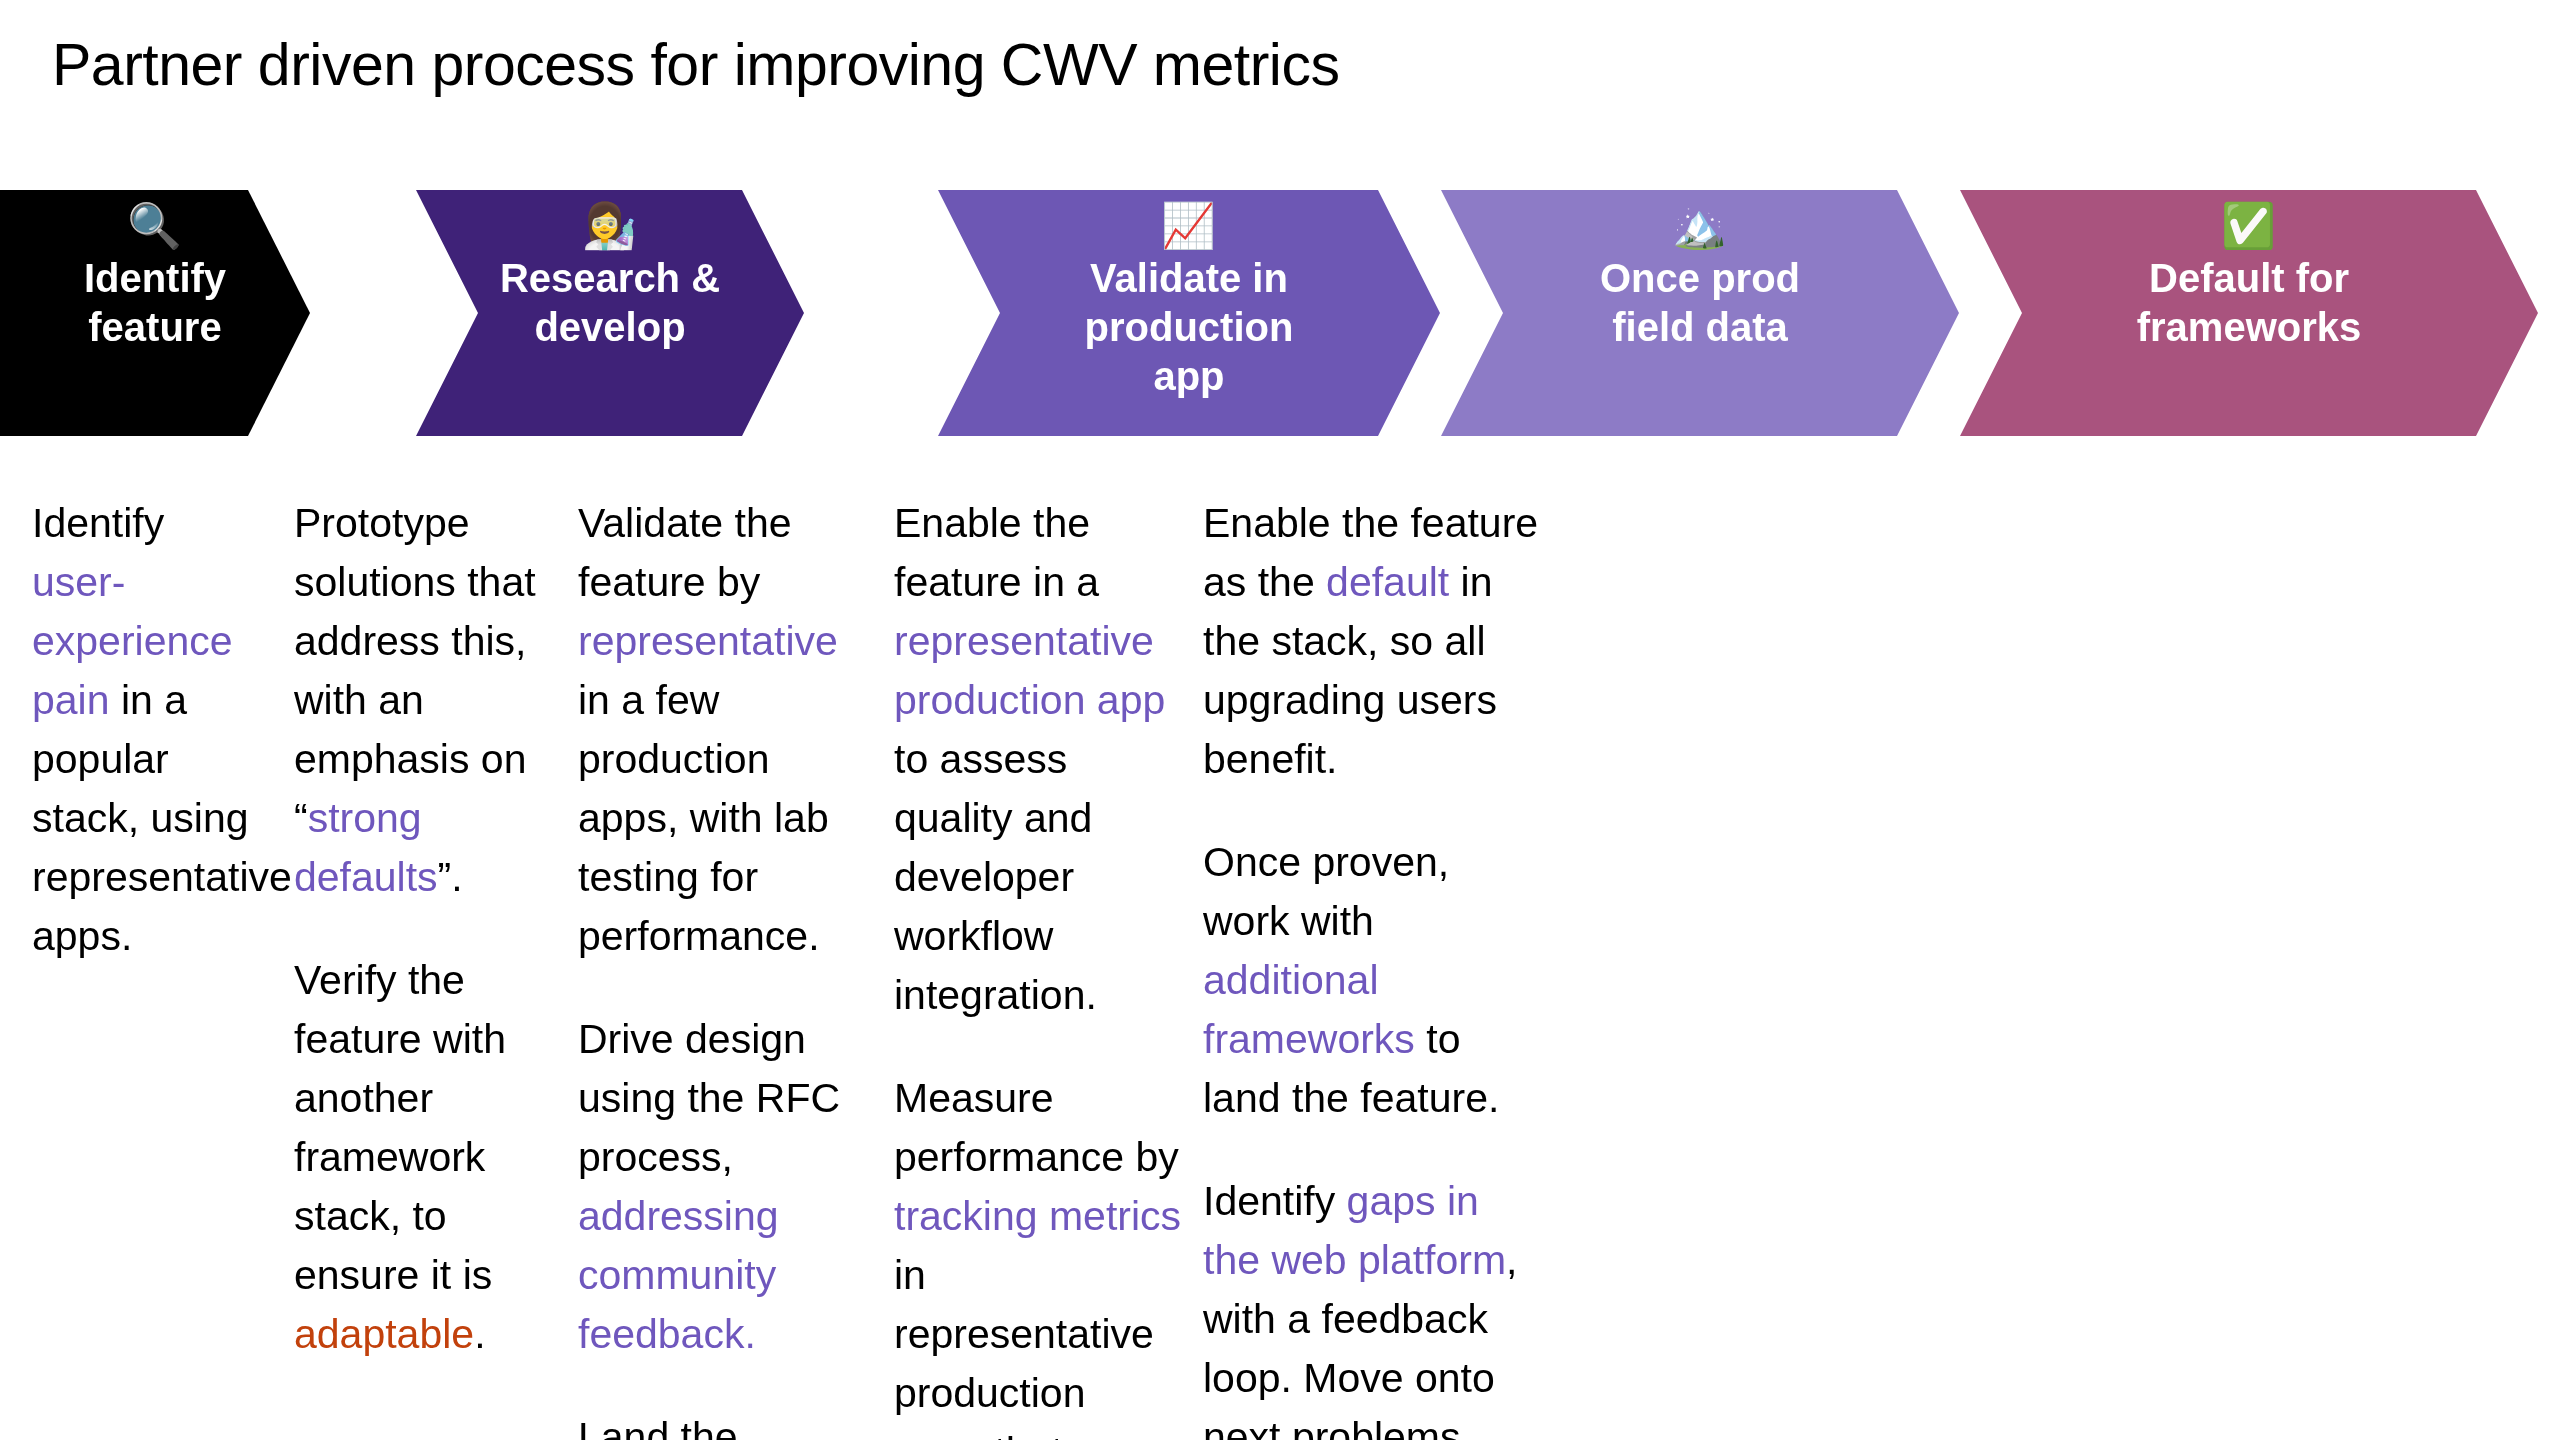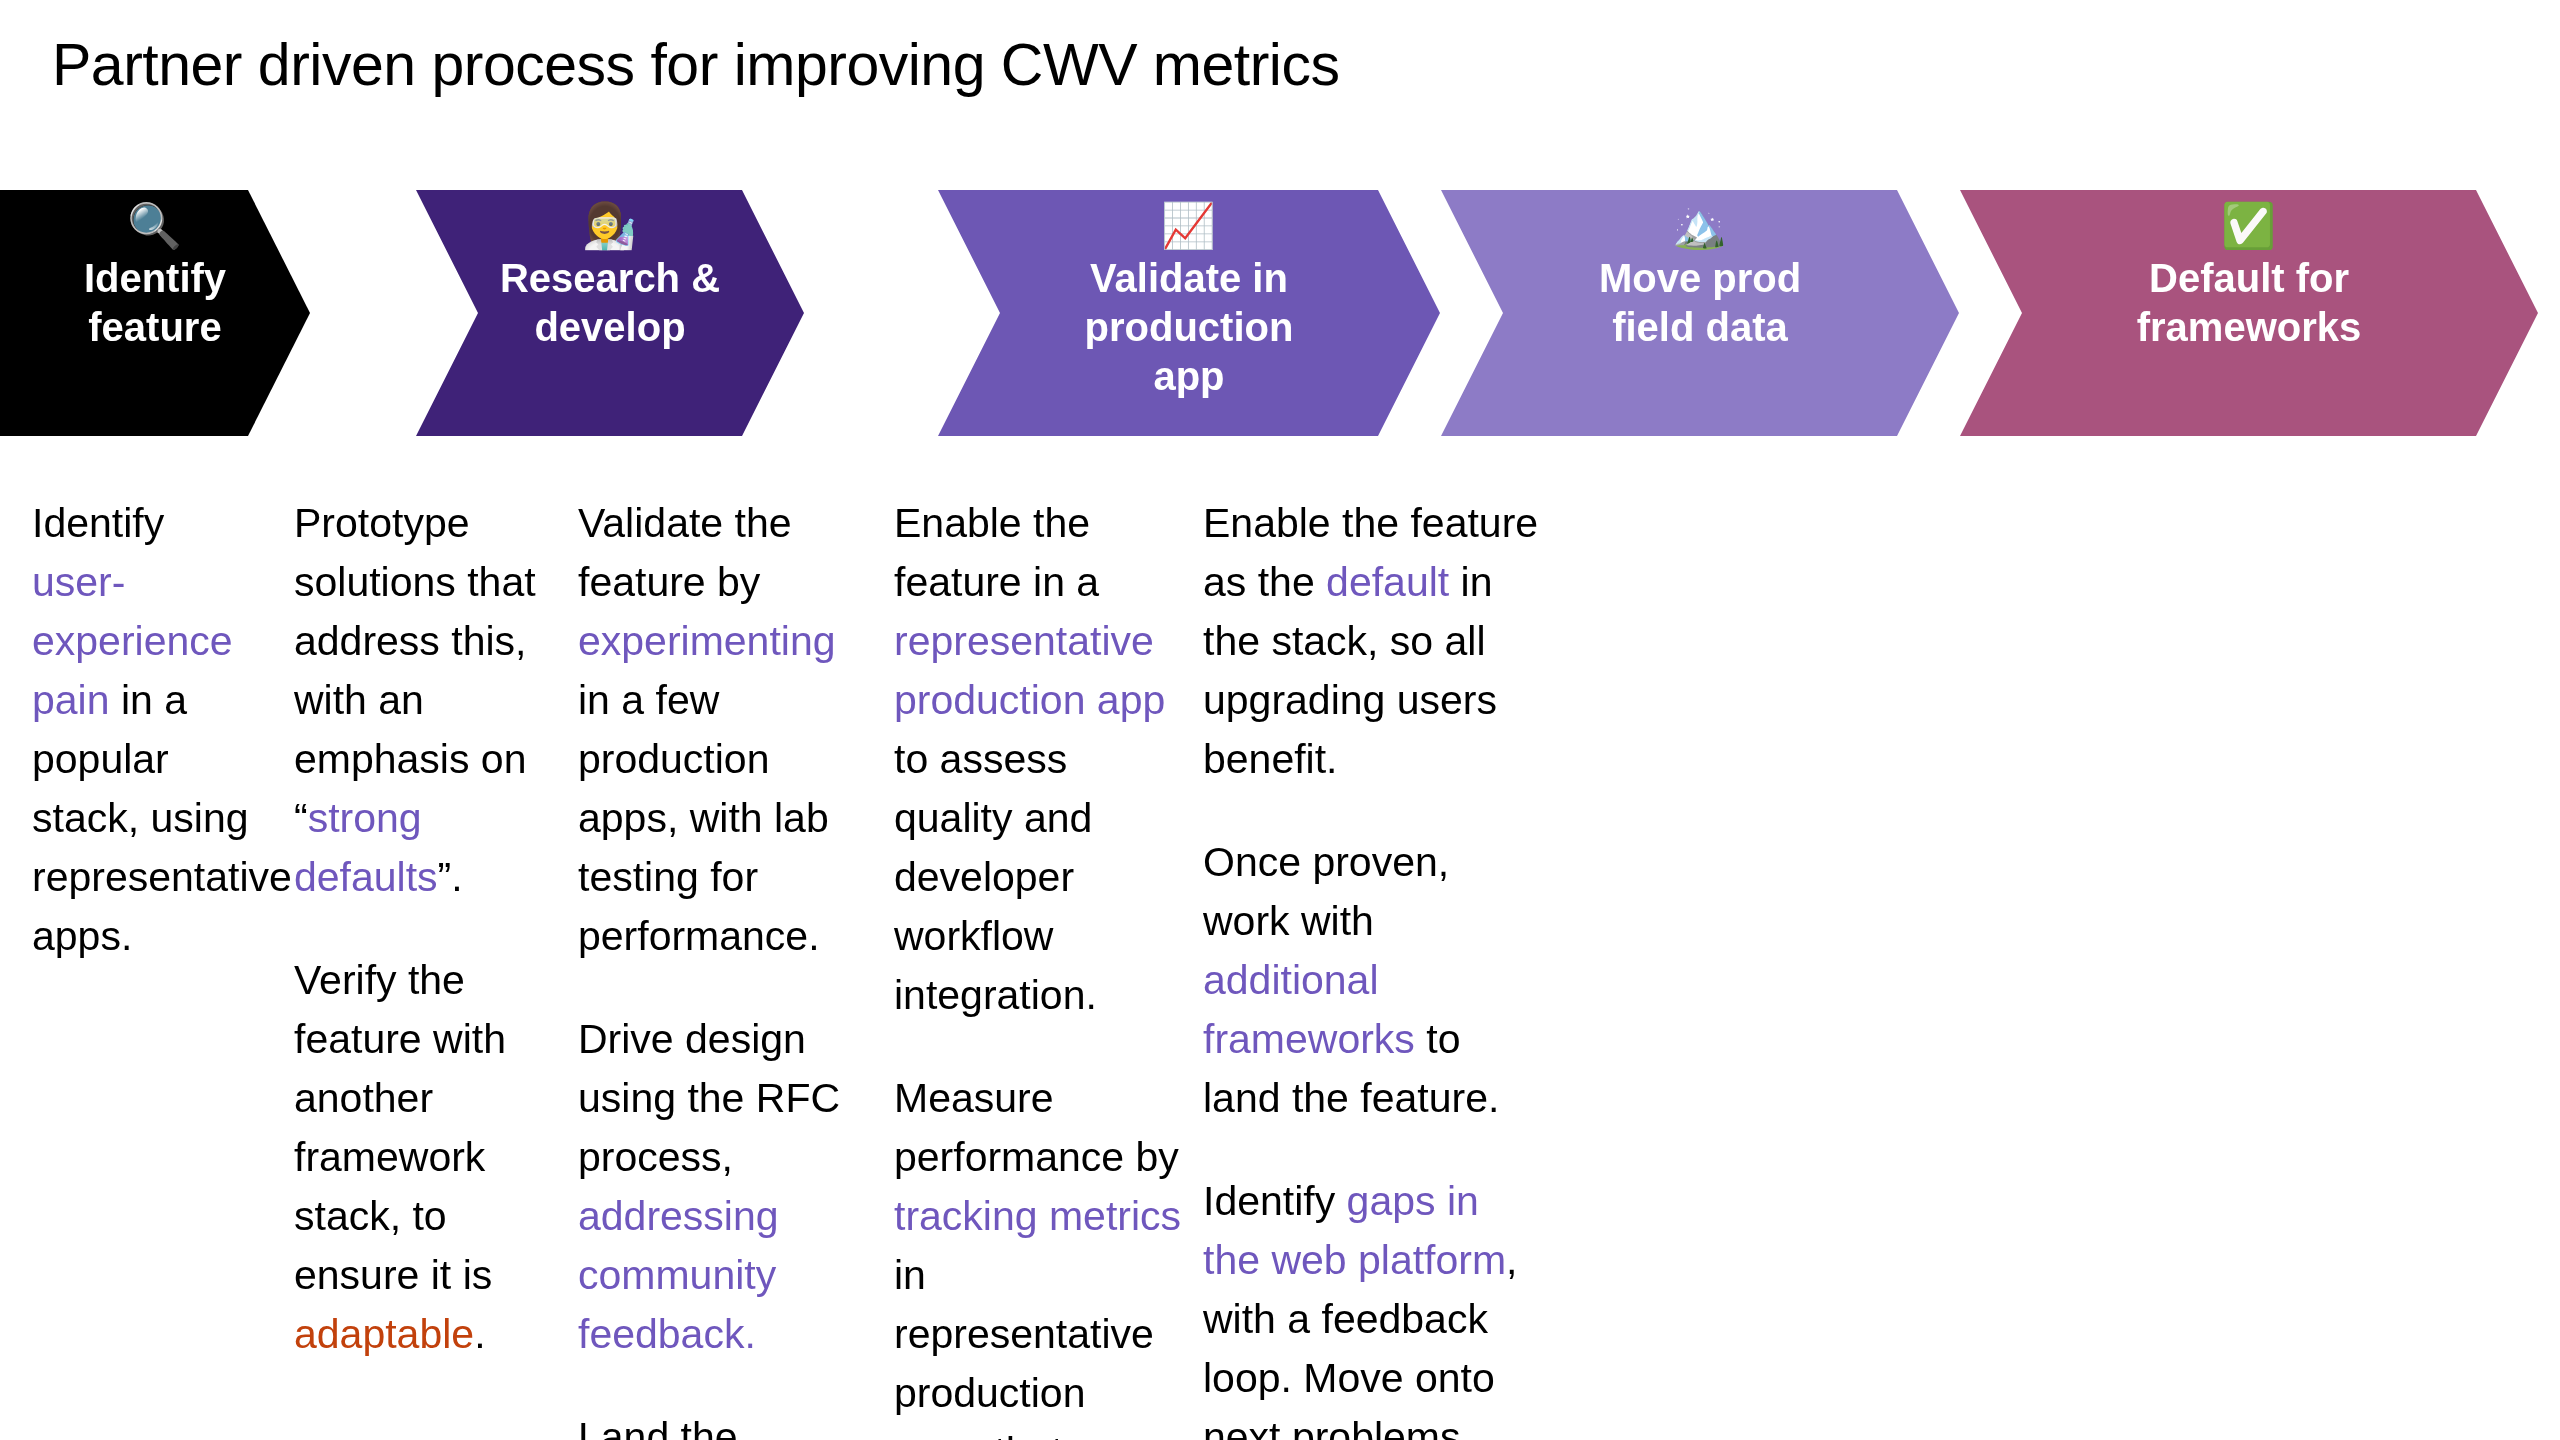--- a/index.html
+++ b/index.html
@@ -130,40 +130,40 @@
 develop</div>
       </div>
       <div class="chev mid" style="left: 938px; width: 502px; background: rgb(109, 87, 180);">
         <div class="chev-icon">📈</div>
         <div class="chev-label">Validate in
 production
 app</div>
       </div>
       <div class="chev mid" style="left: 1441px; width: 518px; background: rgb(141, 123, 198);">
         <div class="chev-icon">🏔️</div>
-        <div class="chev-label">Move prod
+        <div class="chev-label">Once prod
 field data</div>
       </div>
       <div class="chev mid" style="left: 1960px; width: 578px; background: rgb(169, 83, 126);">
         <div class="chev-icon">✅</div>
         <div class="chev-label">Default for
 frameworks</div>
       </div>
     </div>
 
   <div class="columns">
       <div class="col" style="left: 32px; width: 232px;">
         <p class="para"><span>Identify </span><span class="hl">user-experience pain</span><span> in a popular stack, using representative apps.</span></p>
       </div>
       <div class="col" style="left: 294px; width: 250px;">
         <p class="para"><span>Prototype solutions that address this, with an emphasis on “</span><span class="hl">strong defaults</span><span>”.</span></p>
         <p class="para"><span>Verify the feature with another framework stack, to ensure it is </span><span class="hl-light">adaptable</span><span>.</span></p>
       </div>
       <div class="col" style="left: 578px; width: 292px;">
-        <p class="para"><span>Validate the feature by </span><span class="hl">experimenting</span><span> in a few production apps, with lab testing for performance.</span></p>
+        <p class="para"><span>Validate the feature by </span><span class="hl">representative</span><span> in a few production apps, with lab testing for performance.</span></p>
         <p class="para"><span>Drive design using the RFC process, </span><span class="hl">addressing community feedback.</span></p>
         <p class="para"><span>Land the feature in a </span></p>
       </div>
       <div class="col" style="left: 894px; width: 288px;">
         <p class="para"><span>Enable the feature in a </span><span class="hl">representative production app</span><span> to assess quality and developer workflow integration.</span></p>
         <p class="para"><span>Measure performance by </span><span class="hl">tracking metrics</span><span> in representative production apps that adopted the feature or upgraded.</span></p>
       </div>
       <div class="col" style="left: 1203px; width: 340px;">
         <p class="para"><span>Enable the feature as the </span><span class="hl">default</span><span> in the stack, so all upgrading users benefit.</span></p>
         <p class="para"><span>Once proven, work with </span><span class="hl">additional frameworks</span><span> to land the feature.</span></p>

